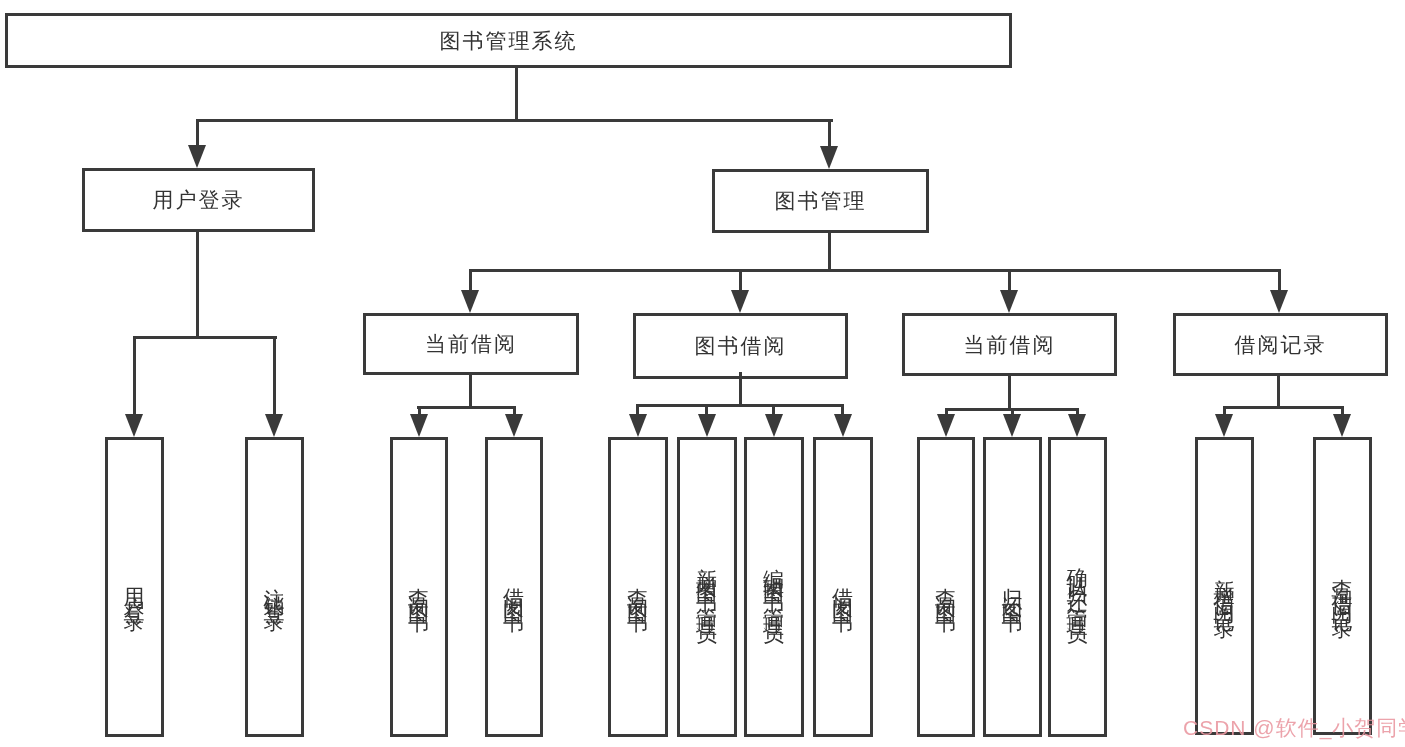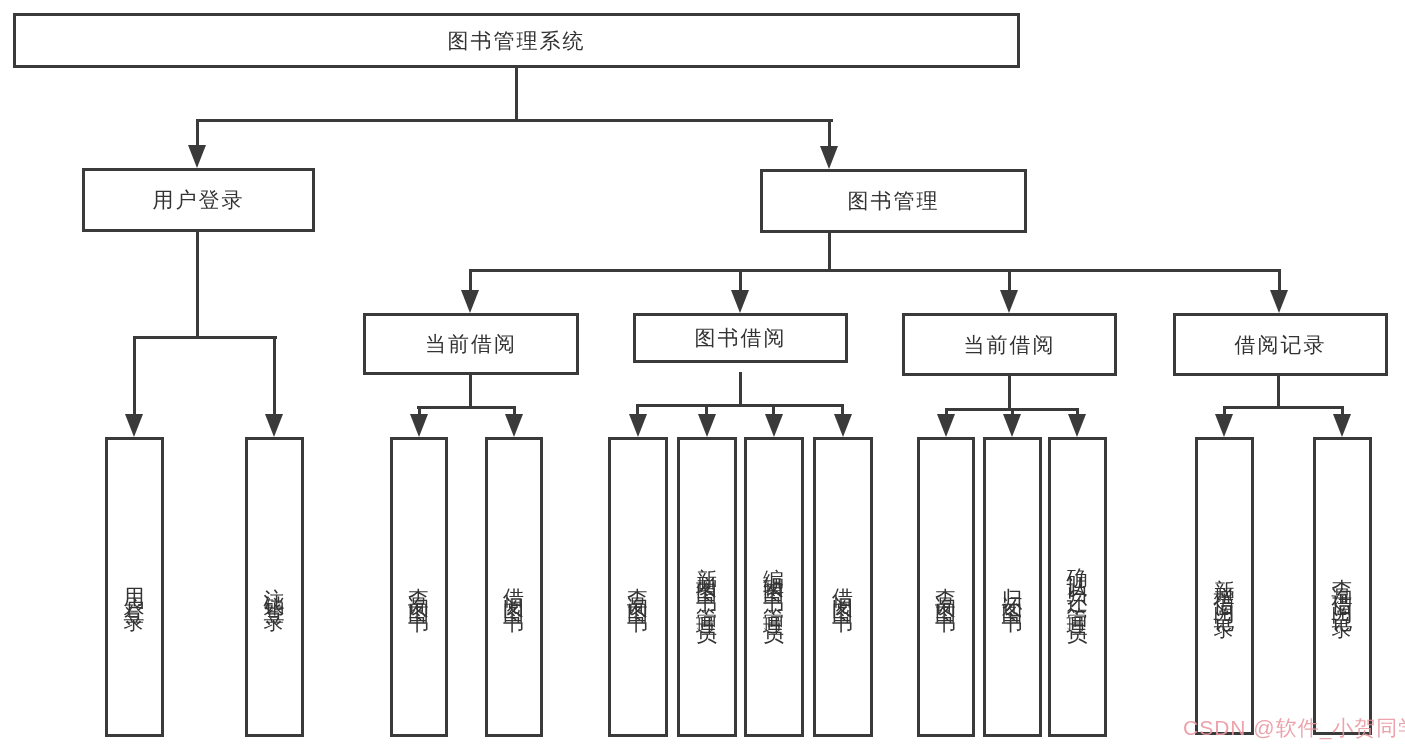--- a/index.html
+++ b/index.html
@@ -22,27 +22,27 @@
   .wm{
     position:absolute;left:1183px;top:714px;font-size:21px;letter-spacing:1px;
     color:rgba(234,153,162,0.9);white-space:nowrap;z-index:6;
   }
 </style>
 </head>
 <body>
 
 <div class="canvas">
 
-  <div class="box hbox" style="left:13px;top:13px;width:1007px;height:55px;">图书管理系统</div>
+  <div class="box hbox" style="left:5px;top:13px;width:1007px;height:55px;">图书管理系统</div>
 
   <div class="box hbox" style="left:82px;top:168px;width:233px;height:64px;">用户登录</div>
-  <div class="box hbox" style="left:712px;top:169px;width:267px;height:64px;margin-left:48px;">图书管理</div>
+  <div class="box hbox" style="left:712px;top:169px;width:217px;height:64px;">图书管理</div>
 
   <div class="box hbox" style="left:363px;top:313px;width:216px;height:62px;">当前借阅</div>
-  <div class="box hbox" style="left:633px;top:313px;width:215px;height:50px;">图书借阅</div>
+  <div class="box hbox" style="left:633px;top:313px;width:215px;height:66px;">图书借阅</div>
   <div class="box hbox" style="left:902px;top:313px;width:215px;height:63px;">当前借阅</div>
   <div class="box hbox" style="left:1173px;top:313px;width:215px;height:63px;">借阅记录</div>
 
   <div class="box vbox" style="left:105px;top:437px;width:59px;height:300px;">用户登录</div>
   <div class="box vbox" style="left:245px;top:437px;width:59px;height:300px;">注销登录</div>
 
   <div class="box vbox" style="left:390px;top:437px;width:58px;height:300px;">查询图书</div>
   <div class="box vbox" style="left:485px;top:437px;width:58px;height:300px;">借阅图书</div>
 
   <div class="box vbox" style="left:608px;top:437px;width:60px;height:300px;">查询图书</div>

